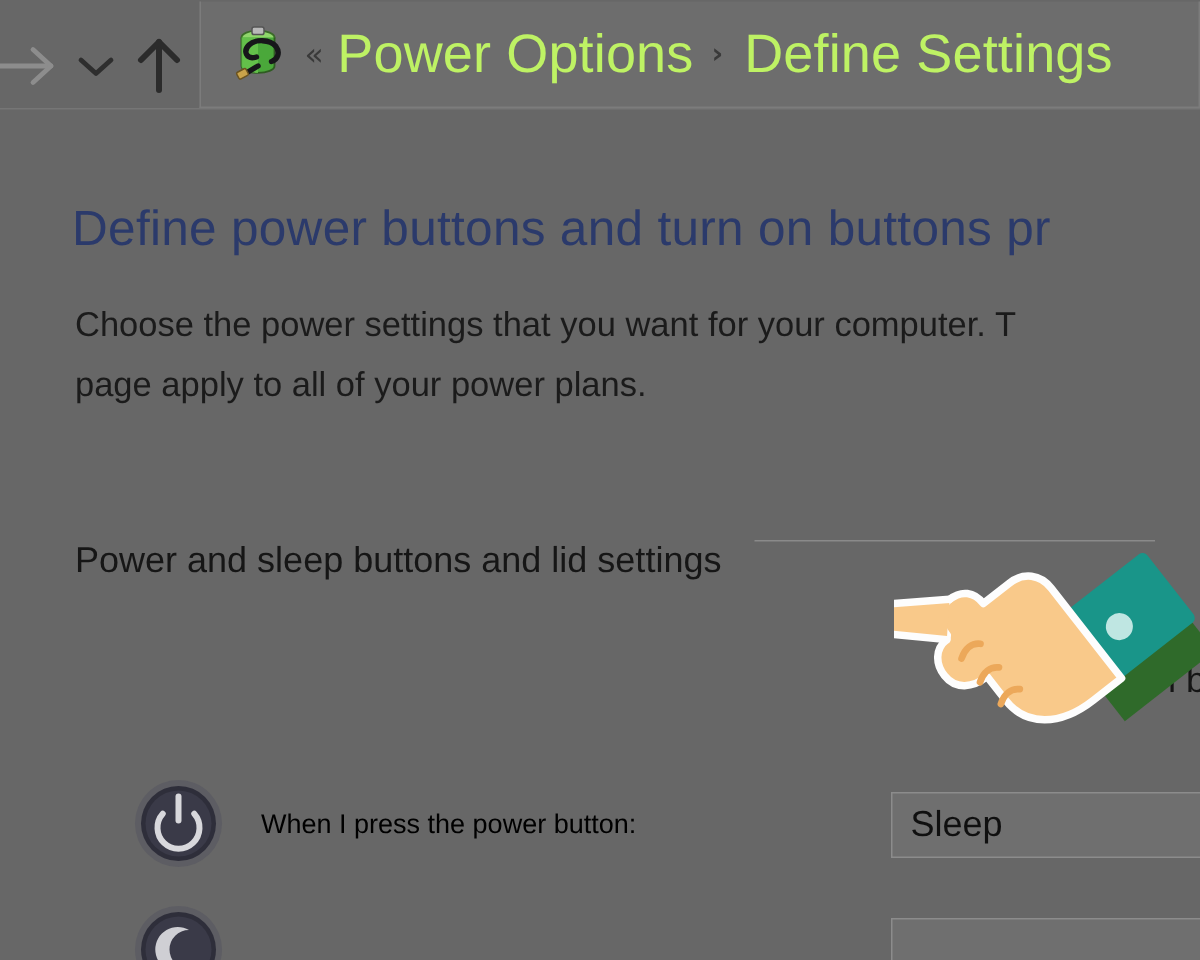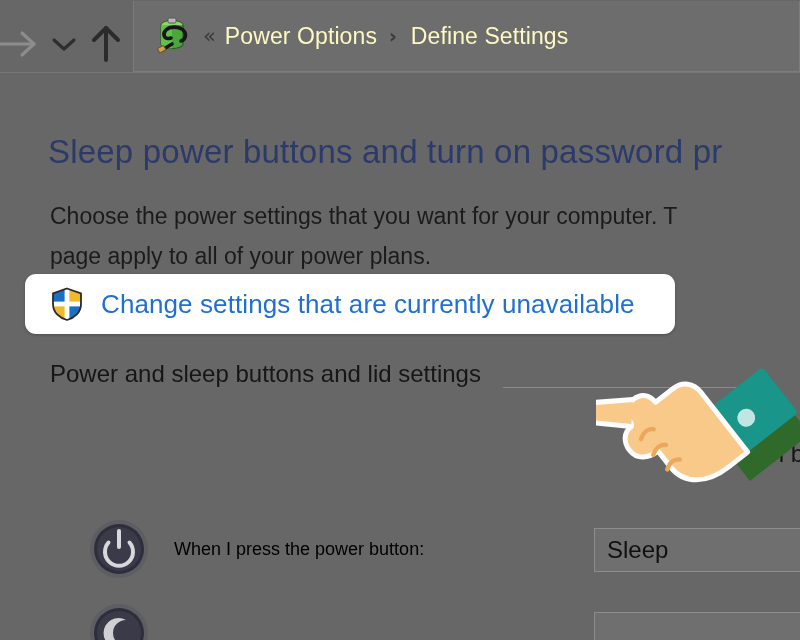--- a/index.html
+++ b/index.html
@@ -63,22 +63,22 @@
   }
   .crumb-sep {
     color: #3a3a3a;
     font-size: 21px;
     margin: 0 9px;
     line-height: 1;
     font-family: "DejaVu Sans", sans-serif;
   }
   .crumb-sep.chev { font-size: 19px; margin: 0 14px 0 12px; font-weight: bold; }
   .crumb {
-    color: #fef9c3;
-    font-size: 23px;
+    color: #bef264;
+    font-size: 36px;
     letter-spacing: .1px;
     white-space: nowrap;
   }
   .nav-divider {
     position: absolute;
     left: 0; top: 72px;
     width: 800px; height: 1px;
     background: #767676;
   }
 
@@ -131,21 +131,21 @@
     letter-spacing: .1px;
   }
 
   
   .section-row {
     position: absolute;
     left: 50px;
     top: 360px;
     width: 720px;
     display: flex;
-    align-items: flex-end;
+    align-items: flex-start;
   }
   .section-label {
     font-size: 24px;
     color: #161616;
     white-space: nowrap;
   }
   .section-rule {
     margin-left: 22px;
     flex: 1 1 auto;
     height: 1px;
@@ -261,48 +261,27 @@
 
       <span class="crumb-sep">«</span>
       <span class="crumb">Power Options</span>
       <span class="crumb-sep chev">›</span>
       <span class="crumb">Define Settings</span>
     </div>
 
     <div class="nav-divider"></div>
   </div>
 
-  <div class="page-title">Sleep power buttons and turn on password pr</div>
+  <div class="page-title">Define power buttons and turn on buttons pr</div>
 
   <div class="page-desc">
     <div>Choose the power settings that you want for your computer. T</div>
     <div>page apply to all of your power plans.</div>
   </div>
 
-  <div class="uac-card">
-    <div class="shield-wrap">
-      <svg width="32" height="34" viewBox="0 0 32 34">
-        <defs>
-          <clipPath id="shClip">
-            <path d="M16 1.5 L30 6.5 V17 C30 25.5 23.5 31 16 33 C8.5 31 2 25.5 2 17 V6.5 Z"></path>
-          </clipPath>
-        </defs>
-        <g clip-path="url(#shClip)">
-          <rect x="0" y="0" width="16" height="17" fill="#1a6fc4"></rect>
-          <rect x="16" y="0" width="16" height="17" fill="#f2b829"></rect>
-          <rect x="0" y="17" width="16" height="17" fill="#f2b829"></rect>
-          <rect x="16" y="17" width="16" height="17" fill="#1a6fc4"></rect>
-          <rect x="13.6" y="0" width="4.8" height="34" fill="#ffffff"></rect>
-          <rect x="0" y="14.6" width="32" height="4.8" fill="#ffffff"></rect>
-        </g>
-        <path d="M16 1.5 L30 6.5 V17 C30 25.5 23.5 31 16 33 C8.5 31 2 25.5 2 17 V6.5 Z" fill="none" stroke="#2a2a2a" stroke-width="1.8"></path>
-      </svg>
-    </div>
-    <span class="uac-link">Change settings that are currently unavailable</span>
-  </div>
 
   <div class="section-row">
     <span class="section-label">Power and sleep buttons and lid settings</span>
     <span class="section-rule"></span>
   </div>
 
   <div class="col-head">On b</div>
 
   <div class="setting-row row-1">
     <div class="pwr-icon">

